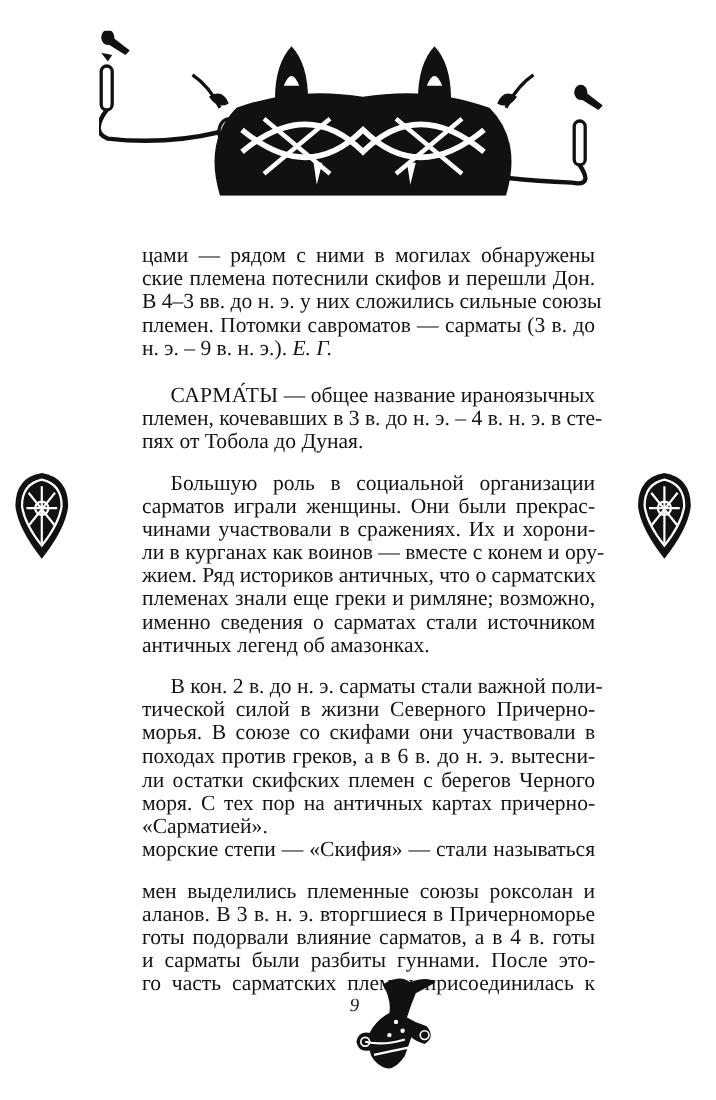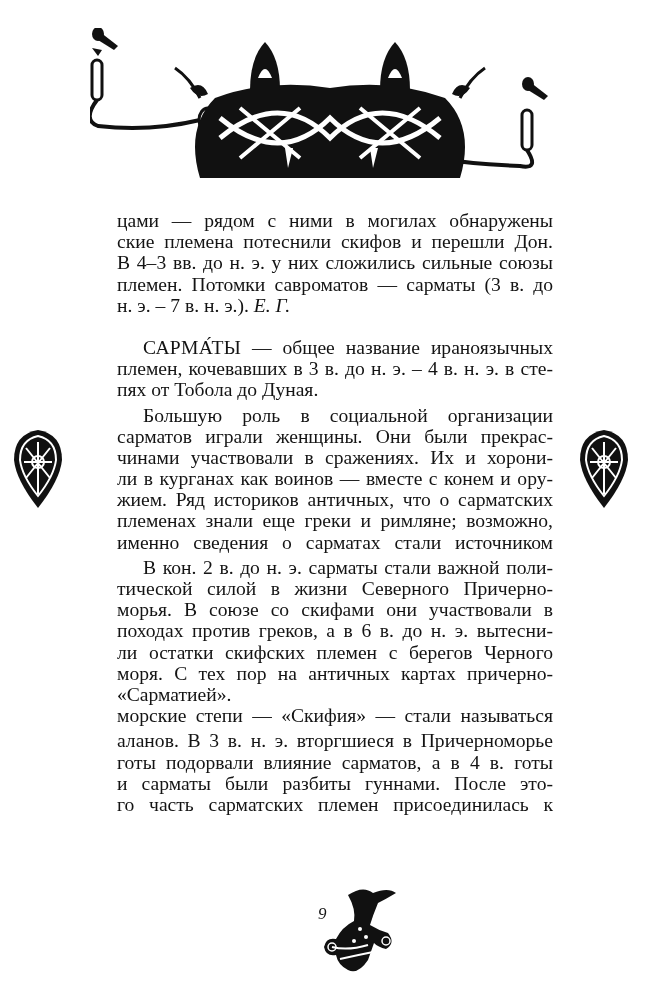--- a/index.html
+++ b/index.html
@@ -47,21 +47,21 @@
     .text-block {
       position: absolute;
       left: 113px;
       top: 206px;
       width: 444px;
       font-size: 19.6px;
       line-height: 21.2px;
       text-align: justify;
     }
     .para {
-      margin: 4px;
+      margin: 16px;
       text-indent: 0;
       text-align-last: left;
     }
     .para.gap {
       margin-top: 21px;
     }
     .line {
       display: block;
       text-align: justify;
       text-align-last: justify;
@@ -116,51 +116,53 @@
     <path d="M100 60 Q112 52 118 66 Q108 72 100 60 Z M380 60 Q368 52 362 66 Q372 72 380 60 Z" fill="#111"></path>
   </g>
 </svg>
 
 <div class="text-block">
   <div class="para">
     <span class="line">цами — рядом с ними в могилах обнаружены</span>
     <span class="line">ские племена потеснили скифов и перешли Дон.</span>
     <span class="line">В 4–3 вв. до н. э. у них сложились сильные союзы</span>
     <span class="line">племен. Потомки савроматов — сарматы (3 в. до</span>
-    <span class="line last"><span>н. э. – 7 в. н. э.). </span><span class="italic">Е. Г.</span></span>
+    <span class="line last"><span>н. э. – 9 в. н. э.). </span><span class="italic">Е. Г.</span></span>
   </div>
 
   <div class="para gap">
     <span class="line first-indent"><span class="headword">САРМА́ТЫ</span><span> — общее название ираноязычных</span></span>
     <span class="line">племен, кочевавших в 3 в. до н. э. – 4 в. н. э. в сте-</span>
     <span class="line last">пях от Тобола до Дуная.</span>
   </div>
 
   <div class="para">
     <span class="line first-indent">Большую роль в социальной организации</span>
     <span class="line">сарматов играли женщины. Они были прекрас-</span>
     <span class="line">чинами участвовали в сражениях. Их и хорони-</span>
     <span class="line">ли в курганах как воинов — вместе с конем и ору-</span>
     <span class="line">жием. Ряд историков античных, что о сарматских</span>
     <span class="line">племенах знали еще греки и римляне; возможно,</span>
     <span class="line">именно сведения о сарматах стали источником</span>
+    <span class="line last">античных легенд об амазонках.</span>
   </div>
 
   <div class="para">
     <span class="line first-indent">В кон. 2 в. до н. э. сарматы стали важной поли-</span>
     <span class="line">тической силой в жизни Северного Причерно-</span>
     <span class="line">морья. В союзе со скифами они участвовали в</span>
     <span class="line">походах против греков, а в 6 в. до н. э. вытесни-</span>
     <span class="line">ли остатки скифских племен с берегов Черного</span>
     <span class="line">моря. С тех пор на античных картах причерно-</span>
     <span class="line last">«Сарматией».</span>
     <span class="line">морские степи — «Скифия» — стали называться</span>
   </div>
 
   <div class="para">
+    <span class="line">мен выделились племенные союзы роксолан и</span>
     <span class="line">аланов. В 3 в. н. э. вторгшиеся в Причерноморье</span>
     <span class="line">готы подорвали влияние сарматов, а в 4 в. готы</span>
     <span class="line">и сарматы были разбиты гуннами. После это-</span>
     <span class="line">го часть сарматских племен присоединилась к</span>
   </div>
 </div>
 
 <svg class="side-ornament left" viewBox="0 0 52 82">
   <path d="M26 2 Q50 6 50 32 Q48 52 26 80 Q4 52 2 32 Q2 6 26 2 Z" fill="#111"></path>
   <path d="M26 8 Q44 12 44 32 Q42 48 26 68 Q10 48 8 32 Q8 12 26 8 Z" fill="none" stroke="#fff" stroke-width="2"></path>

